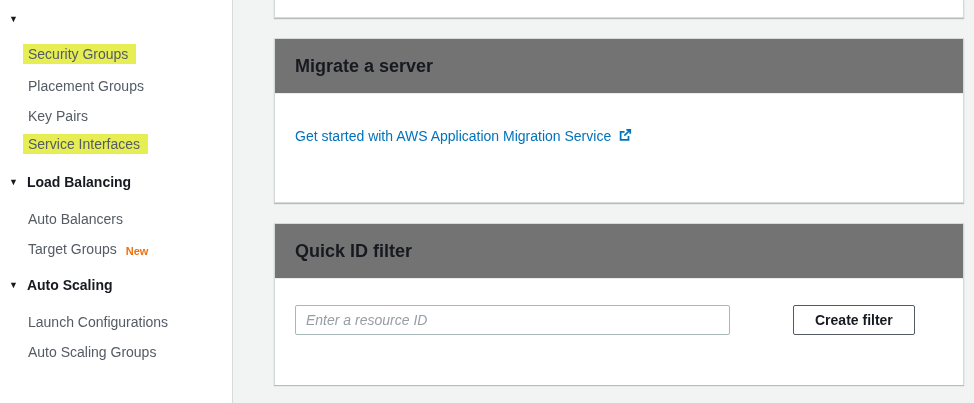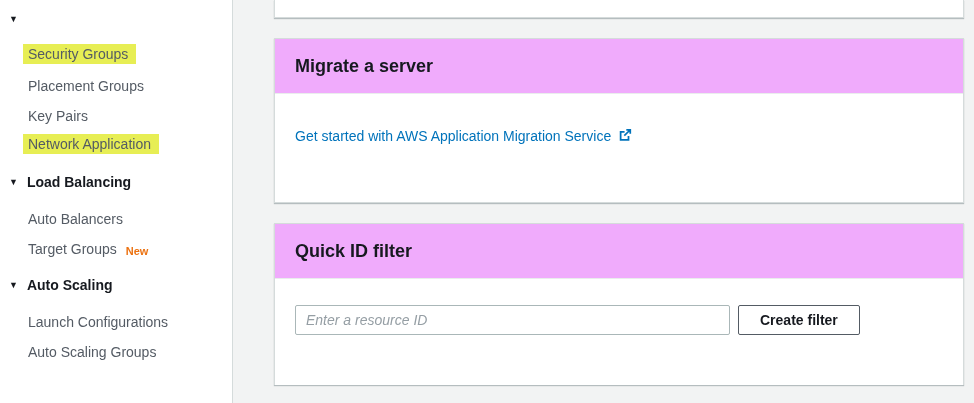--- a/index.html
+++ b/index.html
@@ -23,40 +23,40 @@
   
   .main { position:absolute; left:232px; top:0; width:742px; height:403px;
           background:#f2f3f3; border-left:1px solid #d5dbdb; }
 
   .strip-top { position:absolute; left:41px; top:0; width:690px; height:18px;
                background:#fff; border:1px solid #d5dbdb; border-top:none;
                box-shadow:0 1px 1px rgba(0,28,36,.25); }
 
   .card { position:absolute; left:41px; width:690px; background:#fff;
           border:1px solid #d5dbdb; box-shadow:0 1px 1px rgba(0,28,36,.25); }
-  .card-header { background:#f0abfc; border-bottom:1px solid #eaeded;
+  .card-header { background:#737373; border-bottom:1px solid #eaeded;
                  padding:17px 20px 16px; }
   .card-title { font-size:18px; font-weight:bold; color:#16191f; }
   .card-body { background:#fff; padding:24px 20px 20px; }
 
   .card-migrate { top:38px; height:165px; }
   .card-migrate .card-body p { font-size:14px; line-height:22px; color:#16191f;
                                max-width:648px; }
   .link-row { margin-top:10px; display:flex; align-items:flex-start; gap:7px;
               font-size:14px; color:#0073bb; cursor:pointer; width:max-content; }
   .ext-icon { display:inline-block; width:14px; height:14px; }
 
   .card-filter { top:223px; height:162px; }
   .card-filter .card-body { padding:26px 20px 50px; display:flex;
-                            align-items:flex-end; }
+                            align-items:flex-end;gap:44px; }
   .id-input { width:435px; height:30px; border:1px solid #aab7b8; border-radius:2px;
               padding:0 10px; font-size:14px; color:#16191f; outline:none;
               font-family:"Liberation Sans", sans-serif; background:#fff; }
   .id-input::placeholder { color:#959ea4; font-style:italic; }
-  .create-btn { margin-left:8px; height:30px; padding:0 21px; background:#fff;
+  .create-btn { margin-left:19px; height:30px; padding:0 21px; background:#fff;
                 border:1px solid #545b64; border-radius:2px; font-size:14px;
                 font-weight:bold; color:#16191f; cursor:pointer;
                 font-family:"Liberation Sans", sans-serif; }
 </style>
 </head>
 <body>
 
 <nav class="sidebar">
 
   <div class="side-section">
@@ -66,21 +66,21 @@
     <div class="side-item">
       <span class="hl">Security Groups</span>
     </div>
     <div class="side-item">
       <span>Placement Groups</span>
     </div>
     <div class="side-item">
       <span>Key Pairs</span>
     </div>
     <div class="side-item">
-      <span class="hl">Network Application</span>
+      <span class="hl">Service Interfaces</span>
     </div>
   </div>
 
   <div class="side-section">
     <div class="side-header">
       <span class="chev">▼</span>
       <span>Load Balancing</span>
     </div>
     <div class="side-item">
       <span>Auto Balancers</span>

